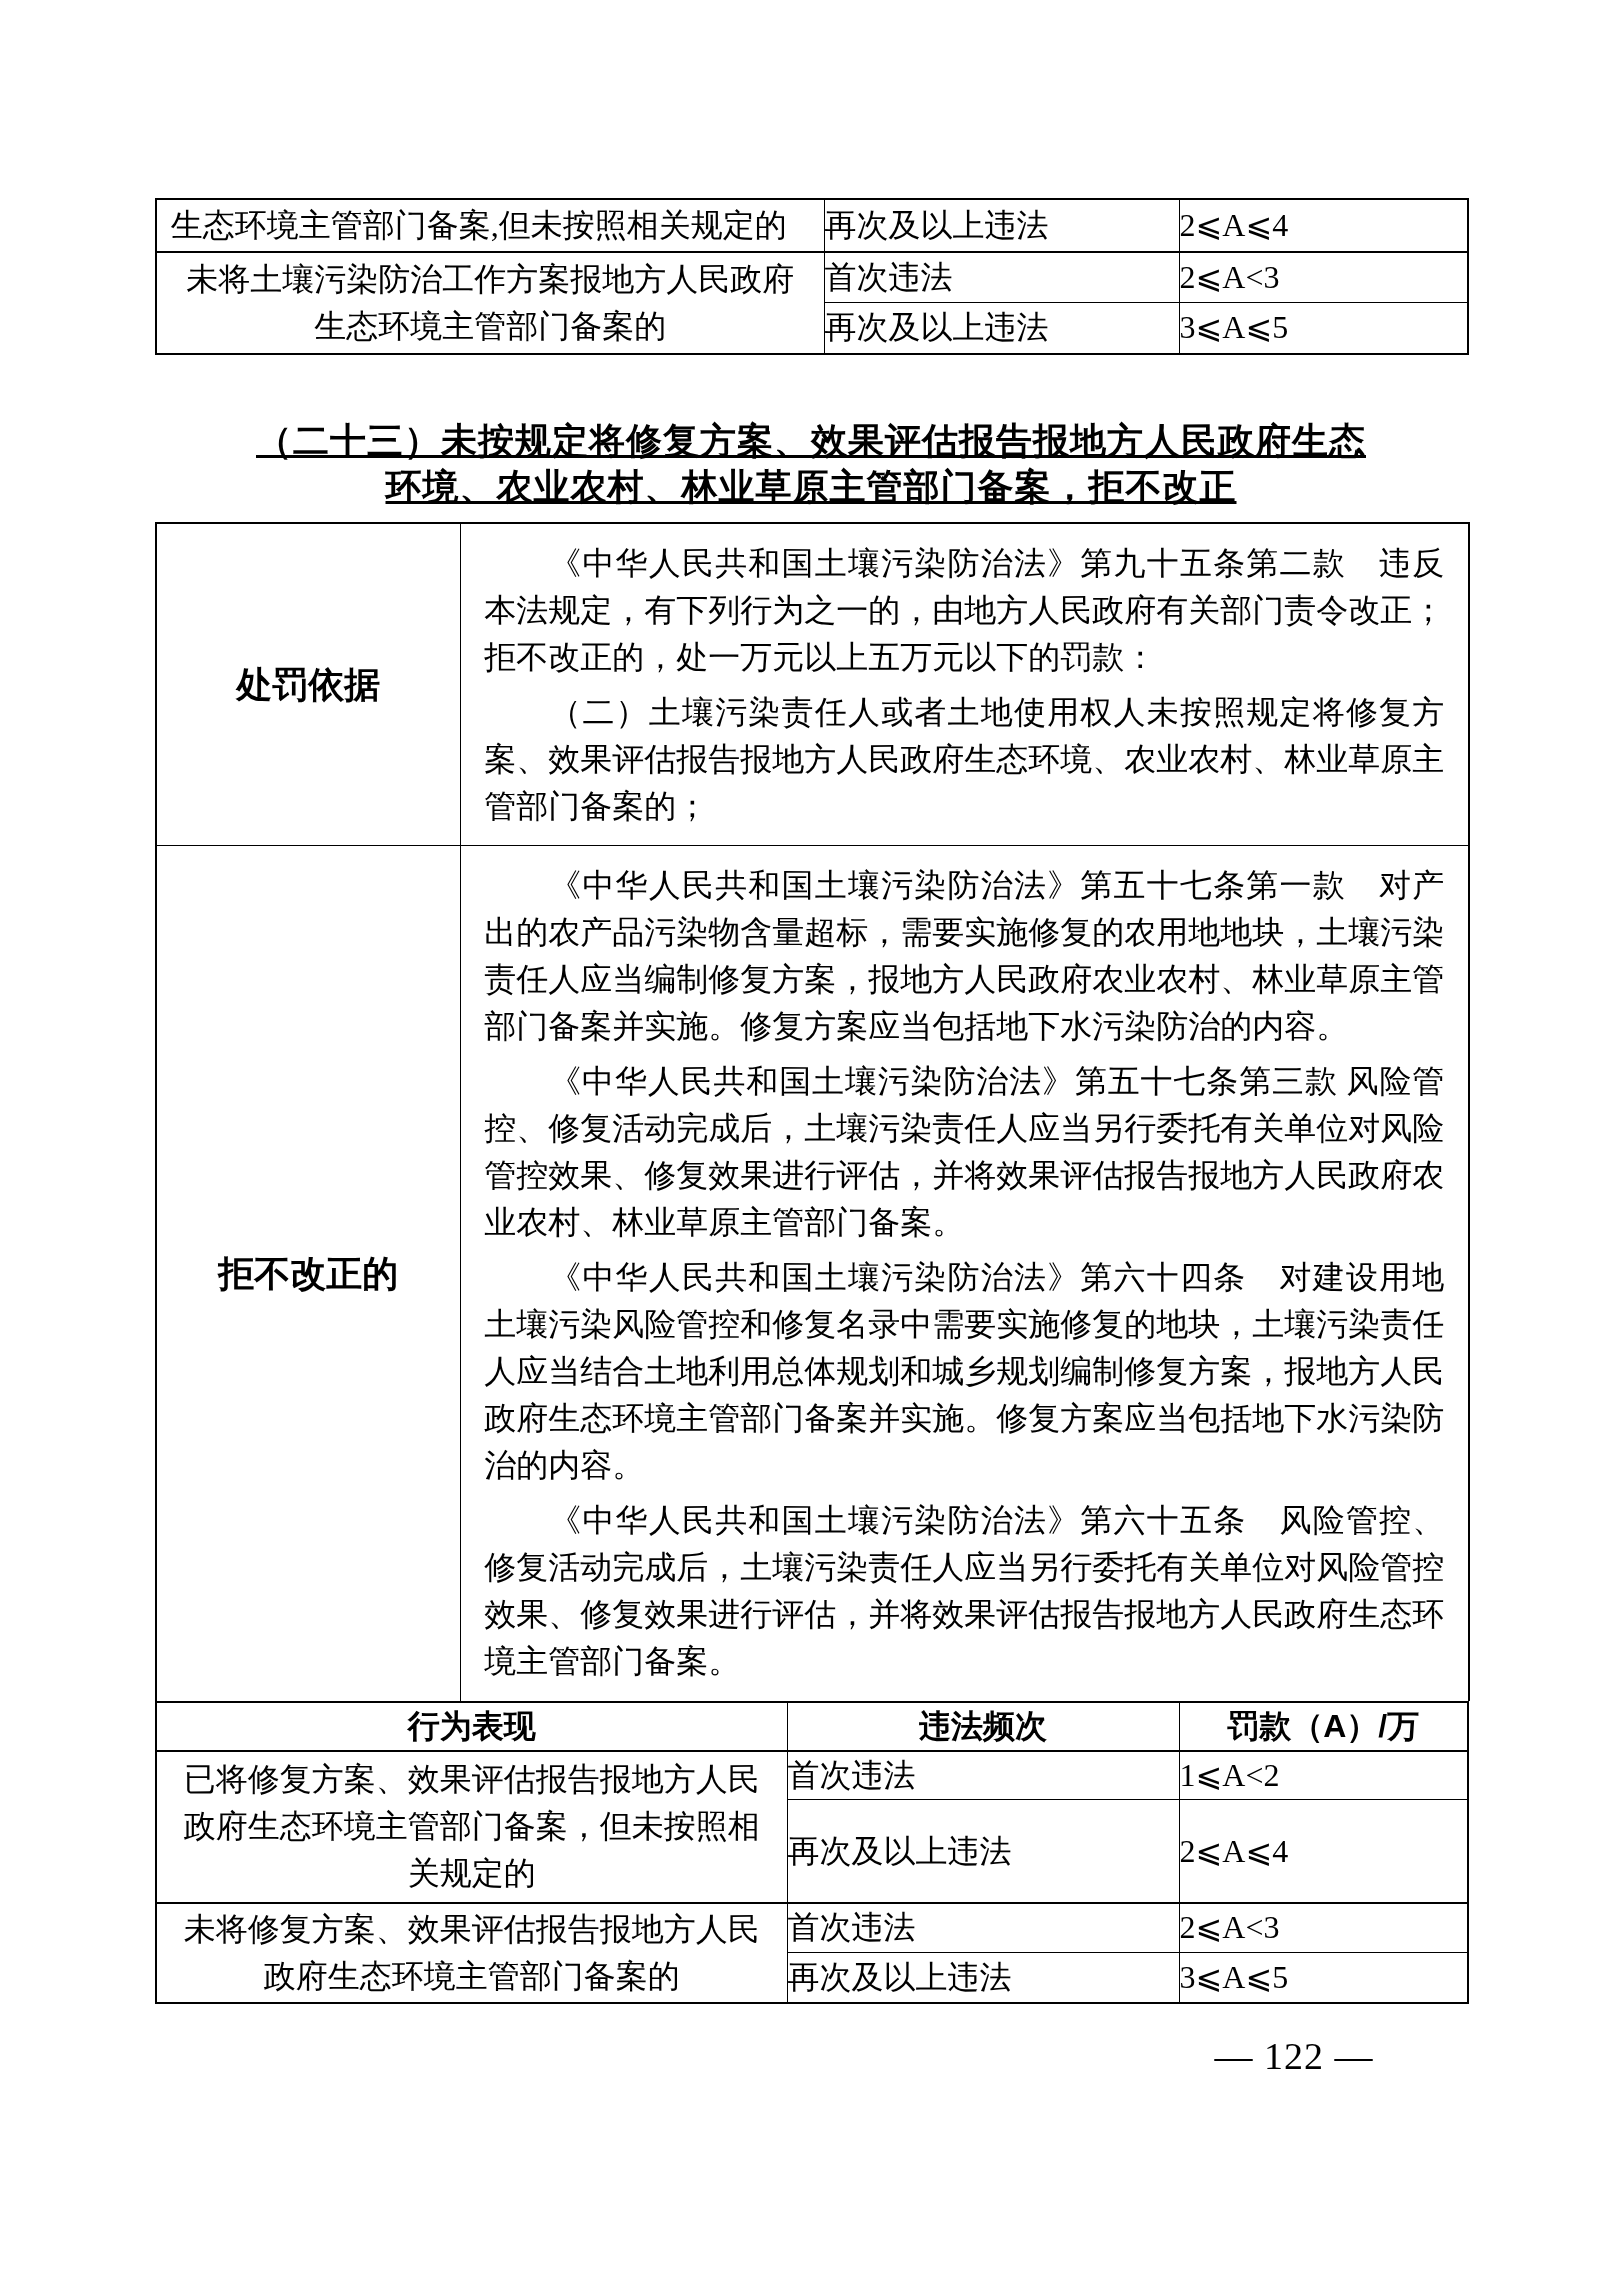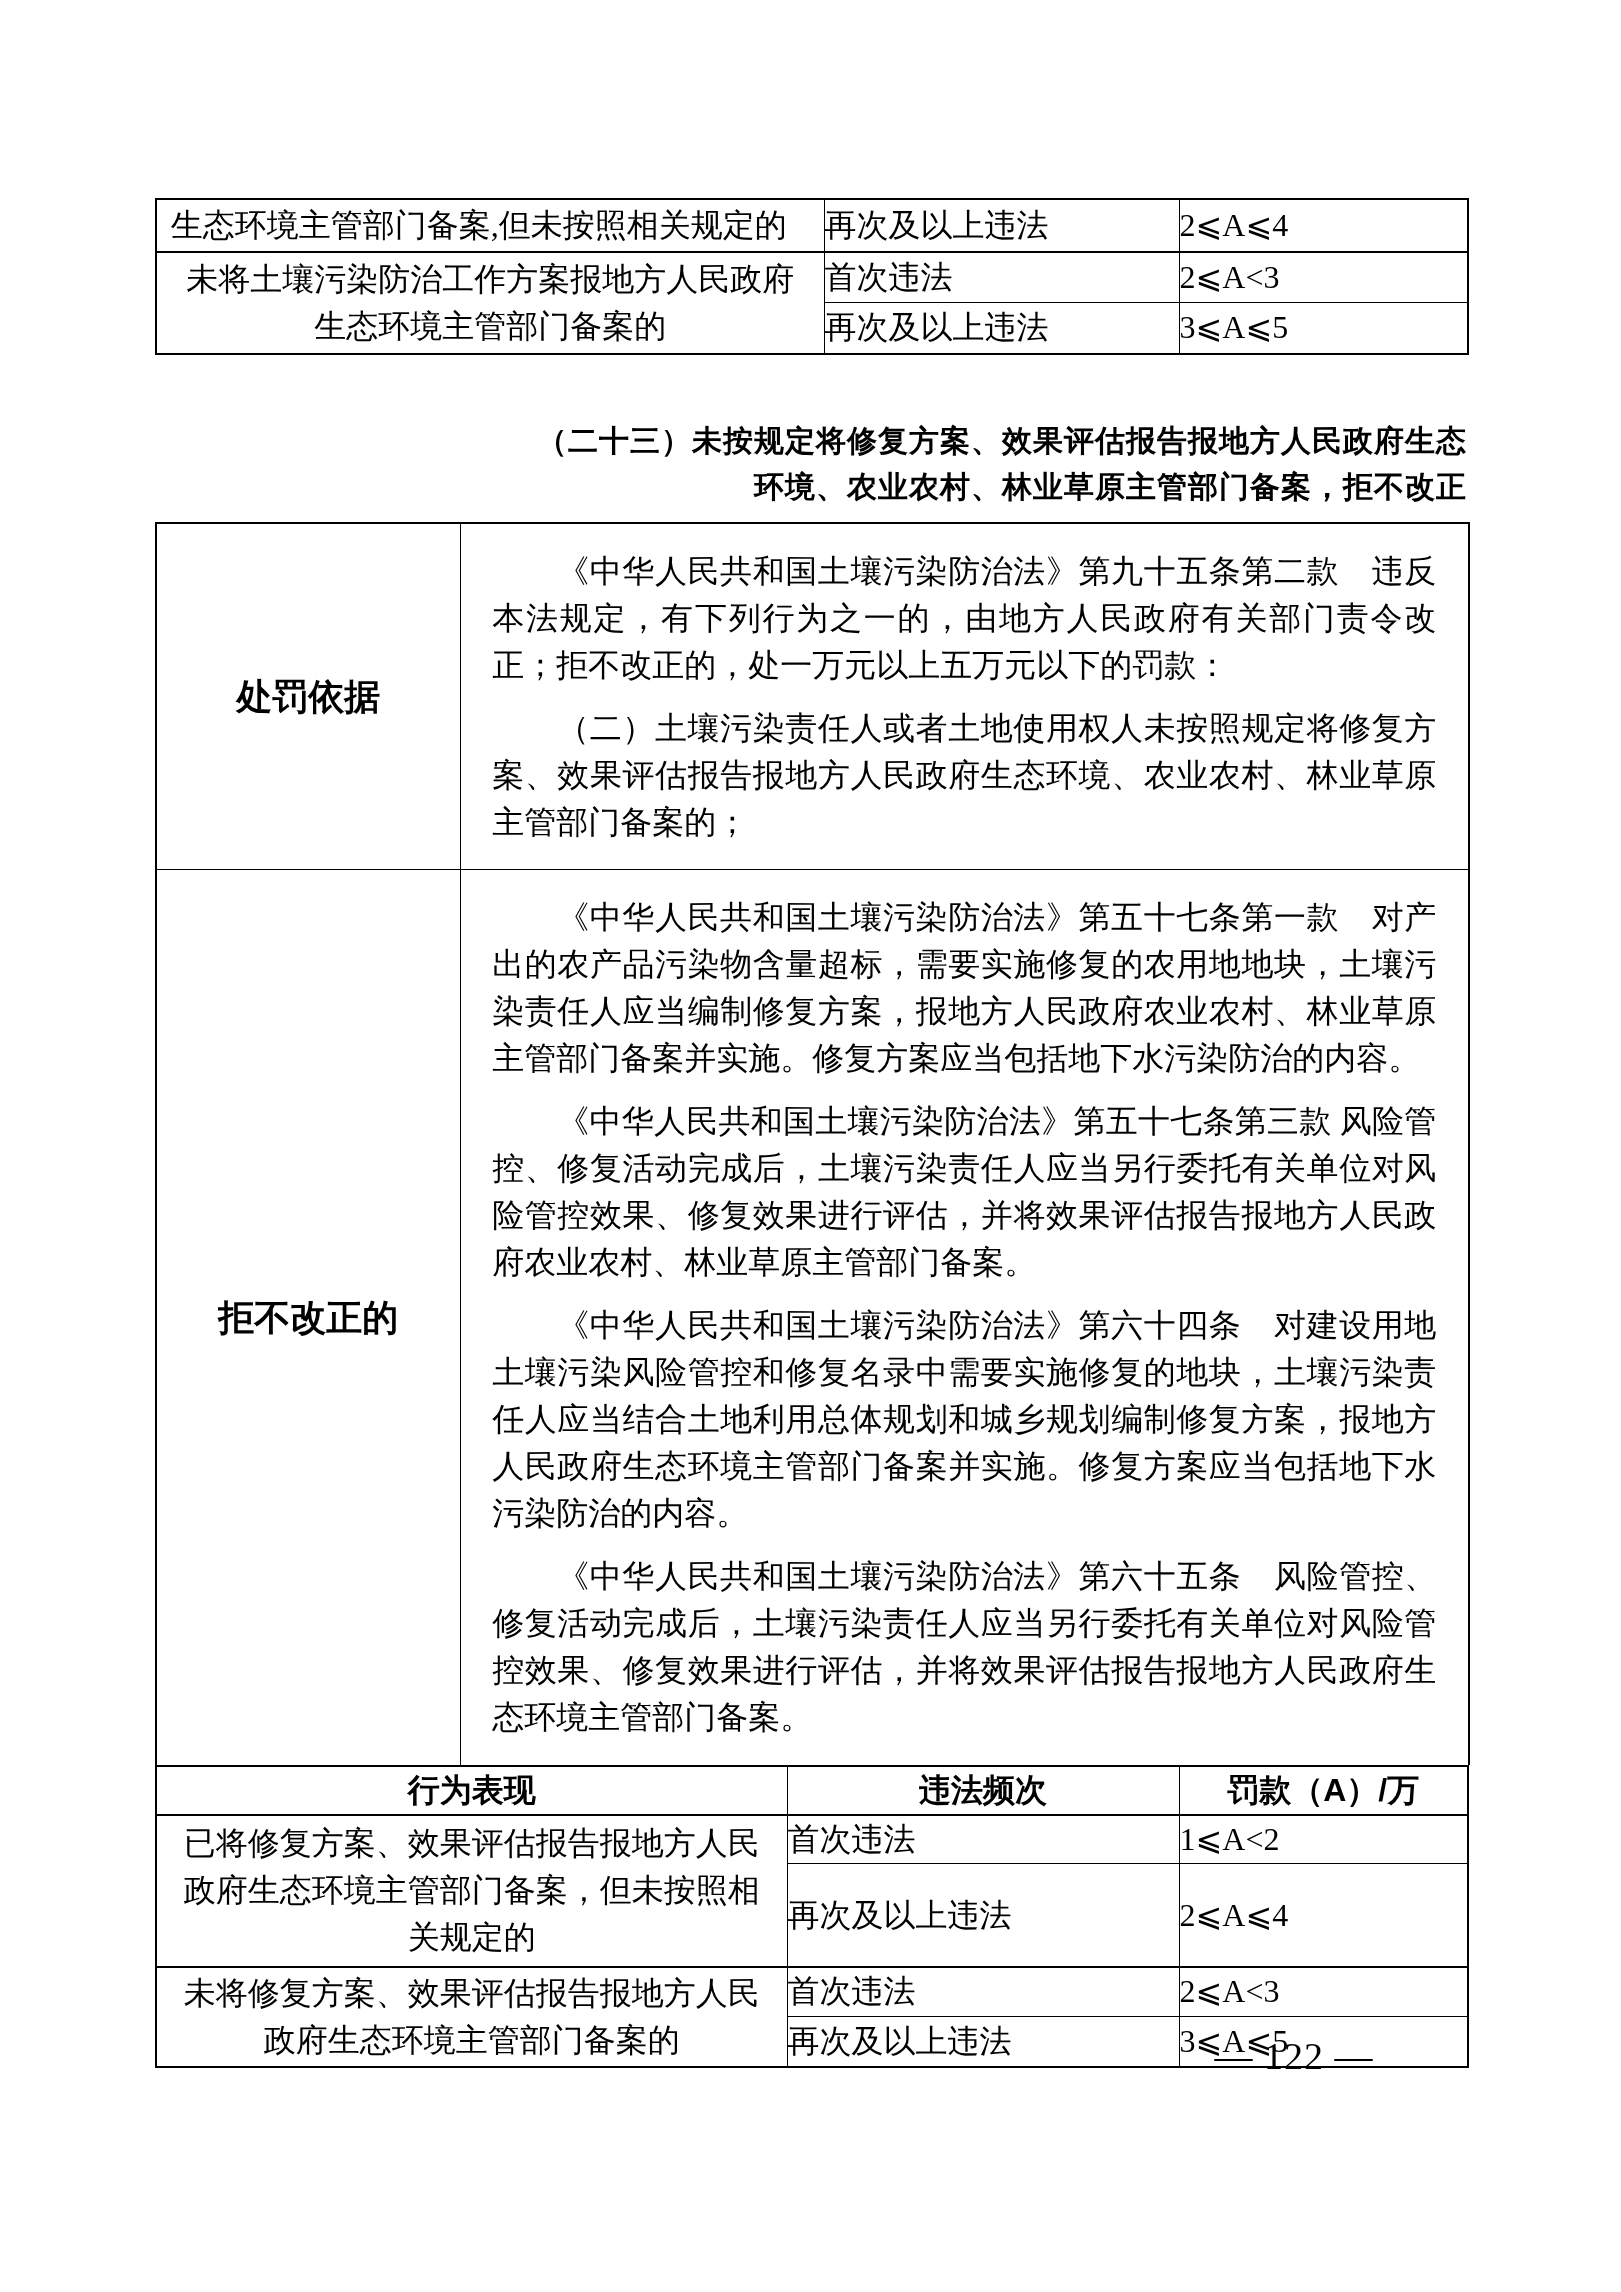--- a/index.html
+++ b/index.html
@@ -26,36 +26,37 @@
   .t-beh tr.head-row td { border-bottom:2.5px solid #000; }
   .t-beh td.group-top { border-top:2.9px solid #000; }
   .t-main { border-bottom:none; }
   .t-main td.no-bottom { border-bottom:none; }
 
   .c { text-align:left; }
   .cell-pad { padding:2px 13.7px; }
 
   .heading {
     margin:63px 0 11.8px 0;
-    text-align:right;
+    text-align:center;
     font-family:"Liberation Sans","DejaVu Sans",sans-serif;
     font-weight:bold;
-    font-size:30px;
+    font-size:36px;
     line-height:46px;
     letter-spacing:1px;
+    text-decoration:underline;
   }
 
   .label-cell {
     font-family:"Liberation Sans","DejaVu Sans",sans-serif;
     font-weight:bold;
     text-align:center;
     font-size:36px;
   }
   .body-cell { padding:7.8px 15.7px; text-align:justify; text-justify:inter-character; }
-  .body-cell p { margin:16px; text-indent:65px; }
+  .body-cell p { margin:8px; text-indent:65px; }
 
   .t-beh .head-row td {
     font-family:"Liberation Sans","DejaVu Sans",sans-serif;
     font-weight:bold;
     text-align:center;
   }
   .behavior-cell { text-align:center; padding:2px 11.8px; }
 
   .page-number {
     position:absolute;

